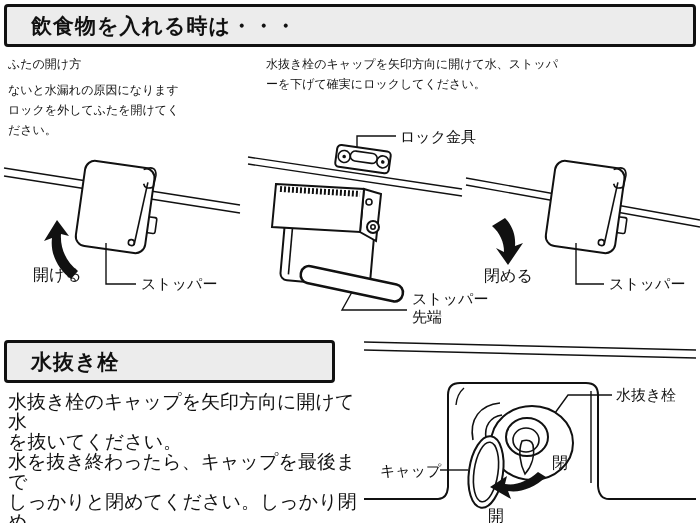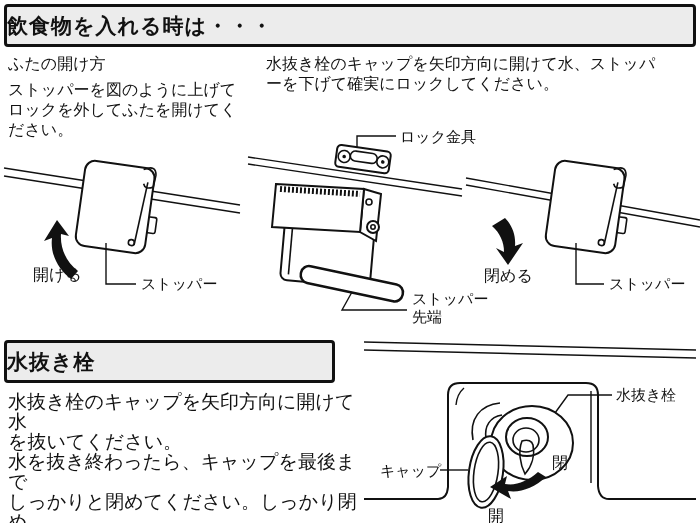--- a/index.html
+++ b/index.html
@@ -4,26 +4,26 @@
 <style>
   html,body{margin:0;padding:0;background:#fff;}
   .page{
     position:relative;width:700px;height:523px;background:#ffffff;
     font-family:"Liberation Sans","DejaVu Sans",sans-serif;color:#111;
     overflow:hidden;
   }
   .hbox{
     position:absolute;box-sizing:border-box;
     border:3px solid #111;border-radius:4px;background:#ececec;
-    display:flex;align-items:center;padding:0 0;
+    display:flex;align-items:center;padding:0 24px;
     font-weight:bold;font-size:21px;letter-spacing:1px;
   }
   .hbox1{left:4px;top:4px;width:692px;height:43px;}
   .hbox2{left:4px;top:340px;width:331px;height:43px;}
-  .col{position:absolute;font-size:16px;line-height:20px;}
+  .col{position:absolute;font-size:12px;line-height:20px;}
   .col-heading{margin:0 0 6px 0;}
   .col-body{white-space:pre-line;}
   .col-open{left:8px;top:54px;width:252px;}
   .col-close{left:266px;top:54px;width:434px;}
   .drain-body{
     position:absolute;left:8px;top:392px;width:352px;
     font-size:19px;line-height:20px;white-space:pre-line;
   }
   .band{position:absolute;left:0;top:128px;}
   .drain-svg{position:absolute;left:360px;top:333px;}
@@ -40,21 +40,21 @@
 <body>
 
 <div class="page">
 
   <div class="hbox hbox1">
     <span>飲食物を入れる時は・・・</span>
   </div>
 
   <div class="col col-open">
     <div class="col-heading">ふたの開け方</div>
-    <div class="col-body">ストッパーを図のように上げて
+    <div class="col-body">ないと水漏れの原因になります
 ロックを外してふたを開けてく
 ださい。</div>
   </div>
 
   <div class="col col-close">
     <div class="col-body">水抜き栓のキャップを矢印方向に開けて水、ストッパ
 ーを下げて確実にロックしてください。</div>
   </div>
 
   <svg class="band" width="700" height="202" viewBox="0 0 700 202" aria-hidden="true">

